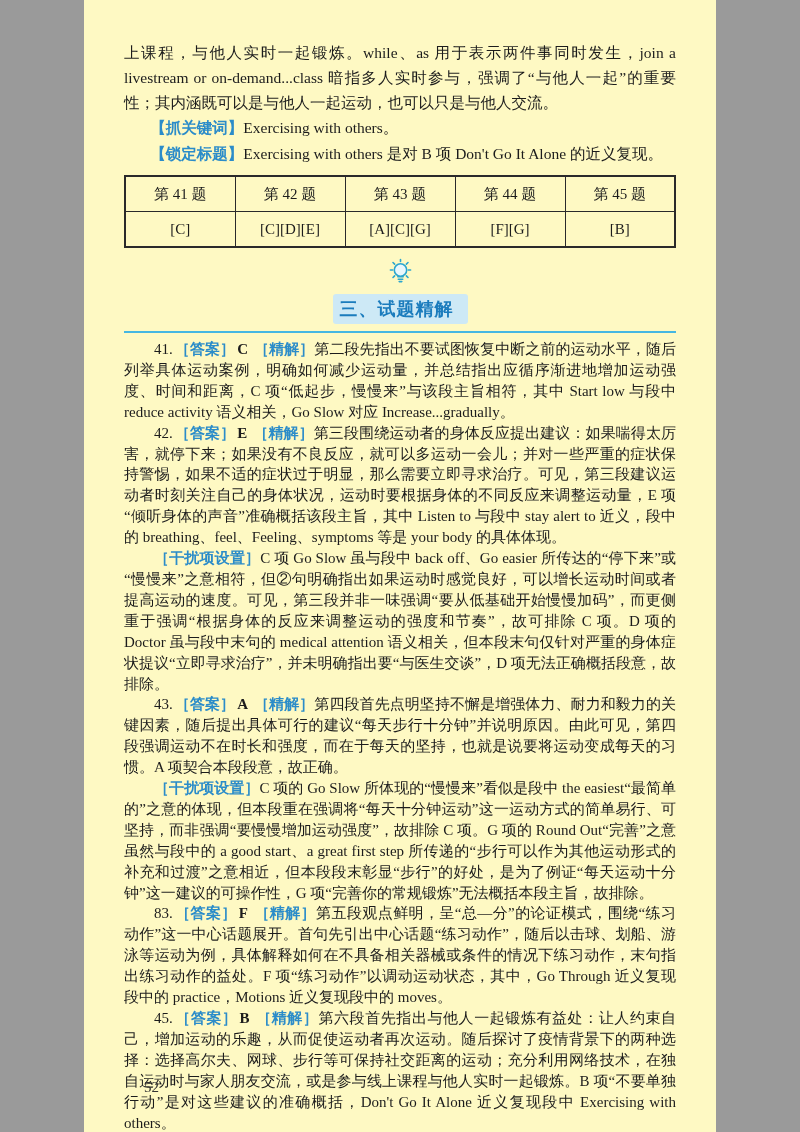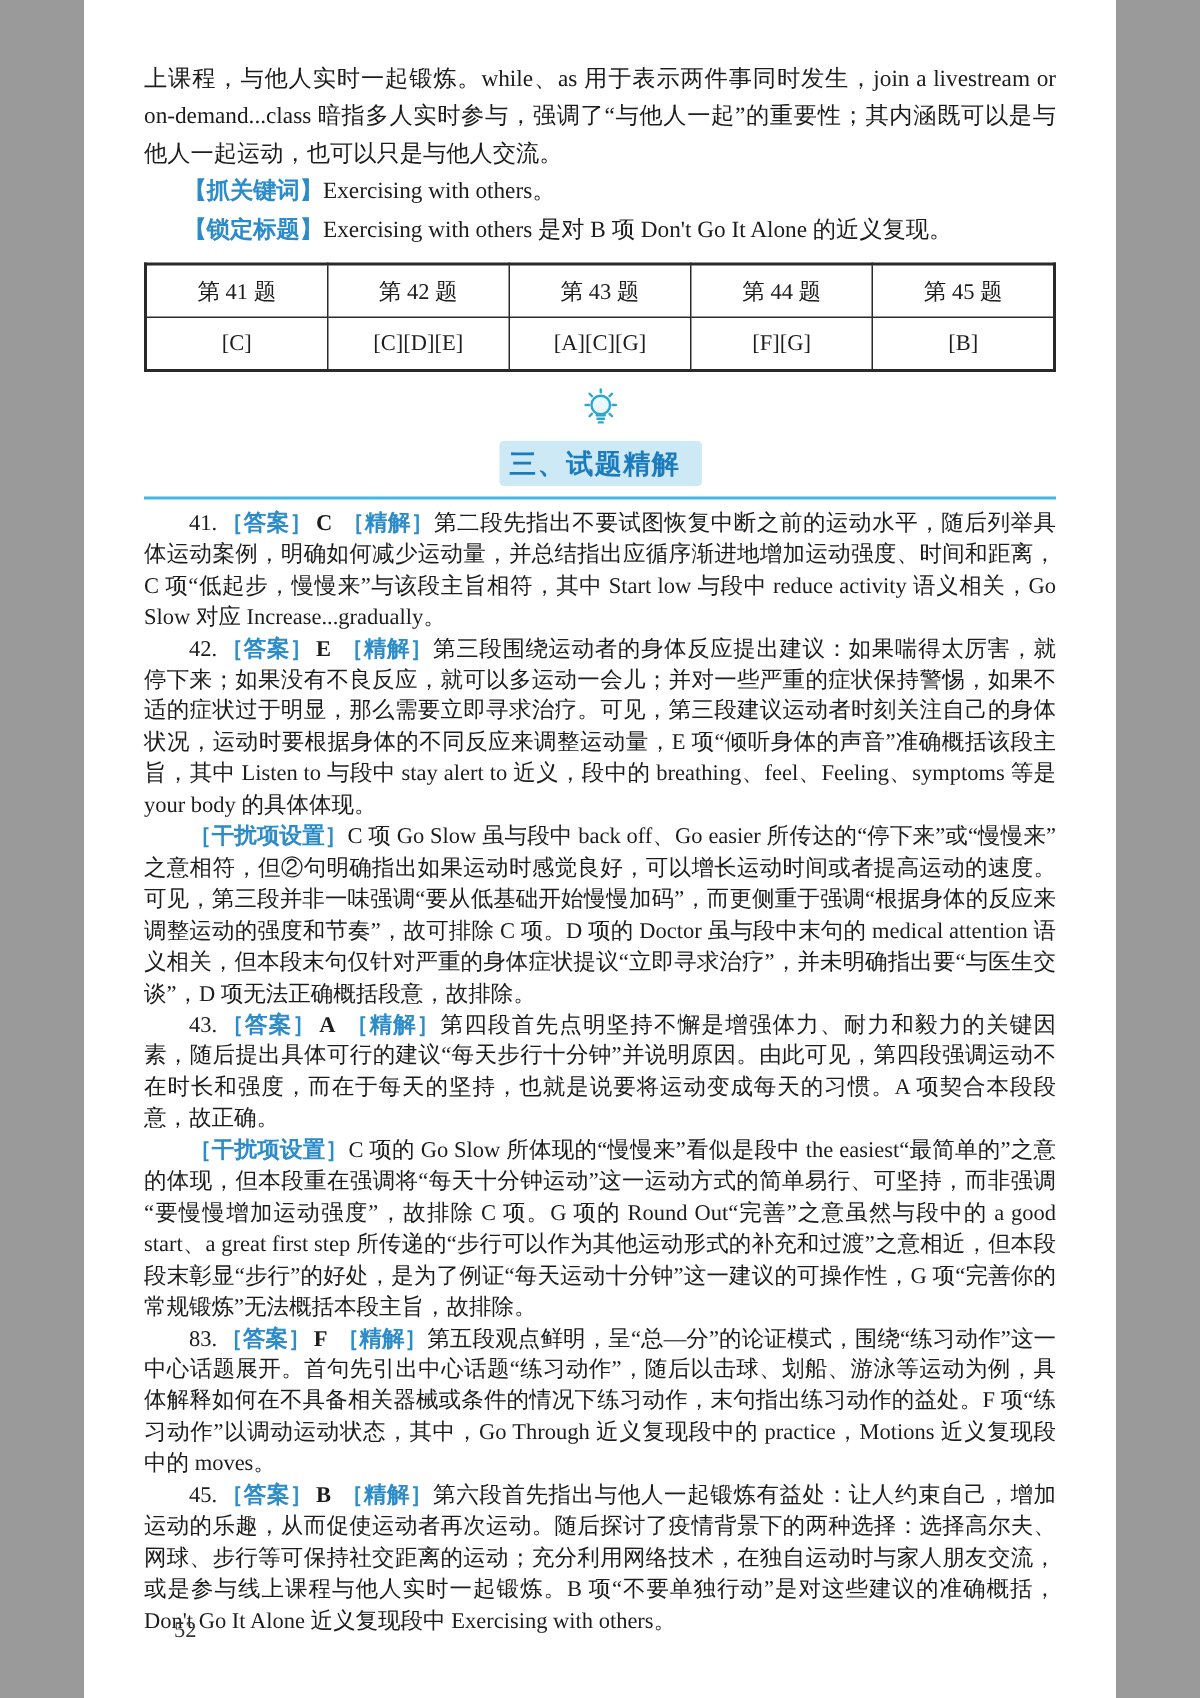--- a/index.html
+++ b/index.html
@@ -1,20 +1,20 @@
 <!DOCTYPE html>
 <html lang="zh"><head>
 <meta charset="utf-8">
 <style>
   html,body{margin:0;padding:0;background:#9a9a9a;}
   .sheet{
     position:relative;
-    width:688px;height:1132px;
+    width:632px;height:1132px;
     margin:0 auto;
-    background:#ffffff;
+    background:#fef9c3;
     font-family:"Liberation Serif","DejaVu Serif",serif;
     color:#1c1c1c;
     overflow:hidden;
     box-sizing:border-box;
   }
   .content{padding:40px 40px 0 40px;}
 
   
   .intro-p{
     margin:0;

